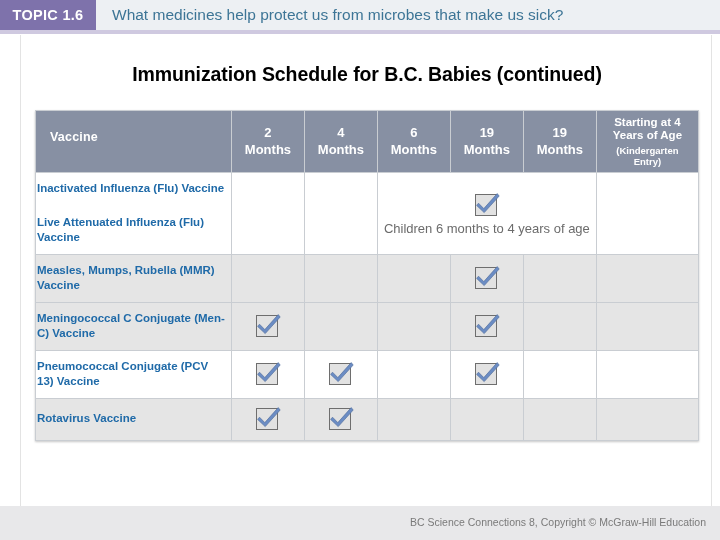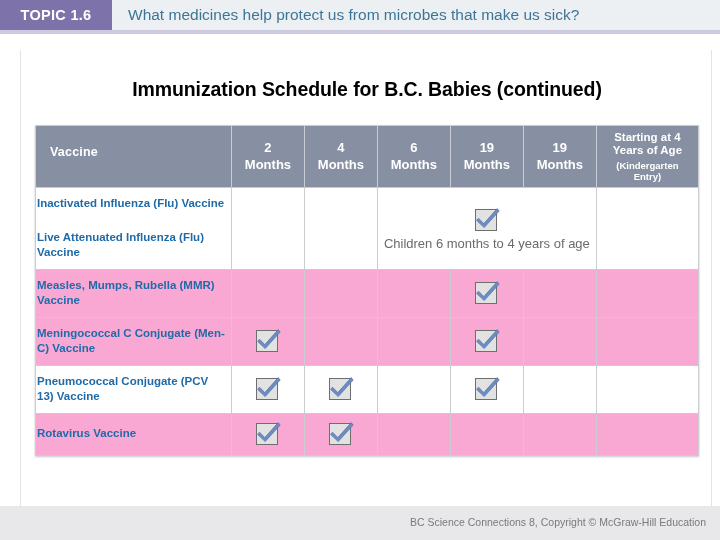--- a/index.html
+++ b/index.html
@@ -11,21 +11,21 @@
     overflow:hidden;
   }
 
   
   #topbar {
     position:absolute; left:0; top:0; width:720px; height:30px;
     display:flex; align-items:stretch;
     background:#edf0f3;
   }
   #topic-badge {
-    width:112px; background:#7e72ab;
+    width:96px; background:#7e72ab;
     display:flex; align-items:center; justify-content:center;
     color:#ffffff; font-weight:bold; font-size:14.5px;
     letter-spacing:.3px;
   }
   #topic-question {
     flex:1; display:flex; align-items:center;
     padding-left:16px;
     color:#3d7596; font-size:15.5px;
   }
   #topbar-underline {
@@ -34,21 +34,21 @@
   }
 
   
   #slide {
     position:absolute; left:0; top:34px; width:720px; height:472px;
     background:#ffffff;
     border-left:6px solid #ffffff;
     border-right:6px solid #ffffff;
   }
   #slide-inner {
-    position:absolute; left:14px; top:16px; width:692px; height:472px;
+    position:absolute; left:14px; top:1px; width:692px; height:472px;
     background:#ffffff;
     border:1px solid #e3e3e3;
     border-top:none;
   }
 
   #slide-title {
     position:absolute; left:0; top:28px; width:692px;
     text-align:center;
     font-size:19.5px; font-weight:bold; color:#000000;
     letter-spacing:-.1px;
@@ -88,21 +88,21 @@
   th.col-age .num { display:block; }
   th.col-last {
     text-align:center; font-size:11.5px; line-height:1.2;
     padding:4px 5px;
   }
   th.col-last .sub {
     display:block; font-size:9.5px; line-height:1.18; margin-top:2px;
   }
 
   tbody tr.odd td  { background:#ffffff; }
-  tbody tr.even td { background:#f9a8d4; }
+  tbody tr.even td { background:#e5e5e5; }
 
   td.vaccine-cell {
     color:#1f6aa8;
     font-weight:bold;
     font-size:11.5px;
     line-height:1.35;
     padding:8px 6px 8px 1px;
     text-align:left;
   }
   td.vaccine-cell .vline { display:block; }

